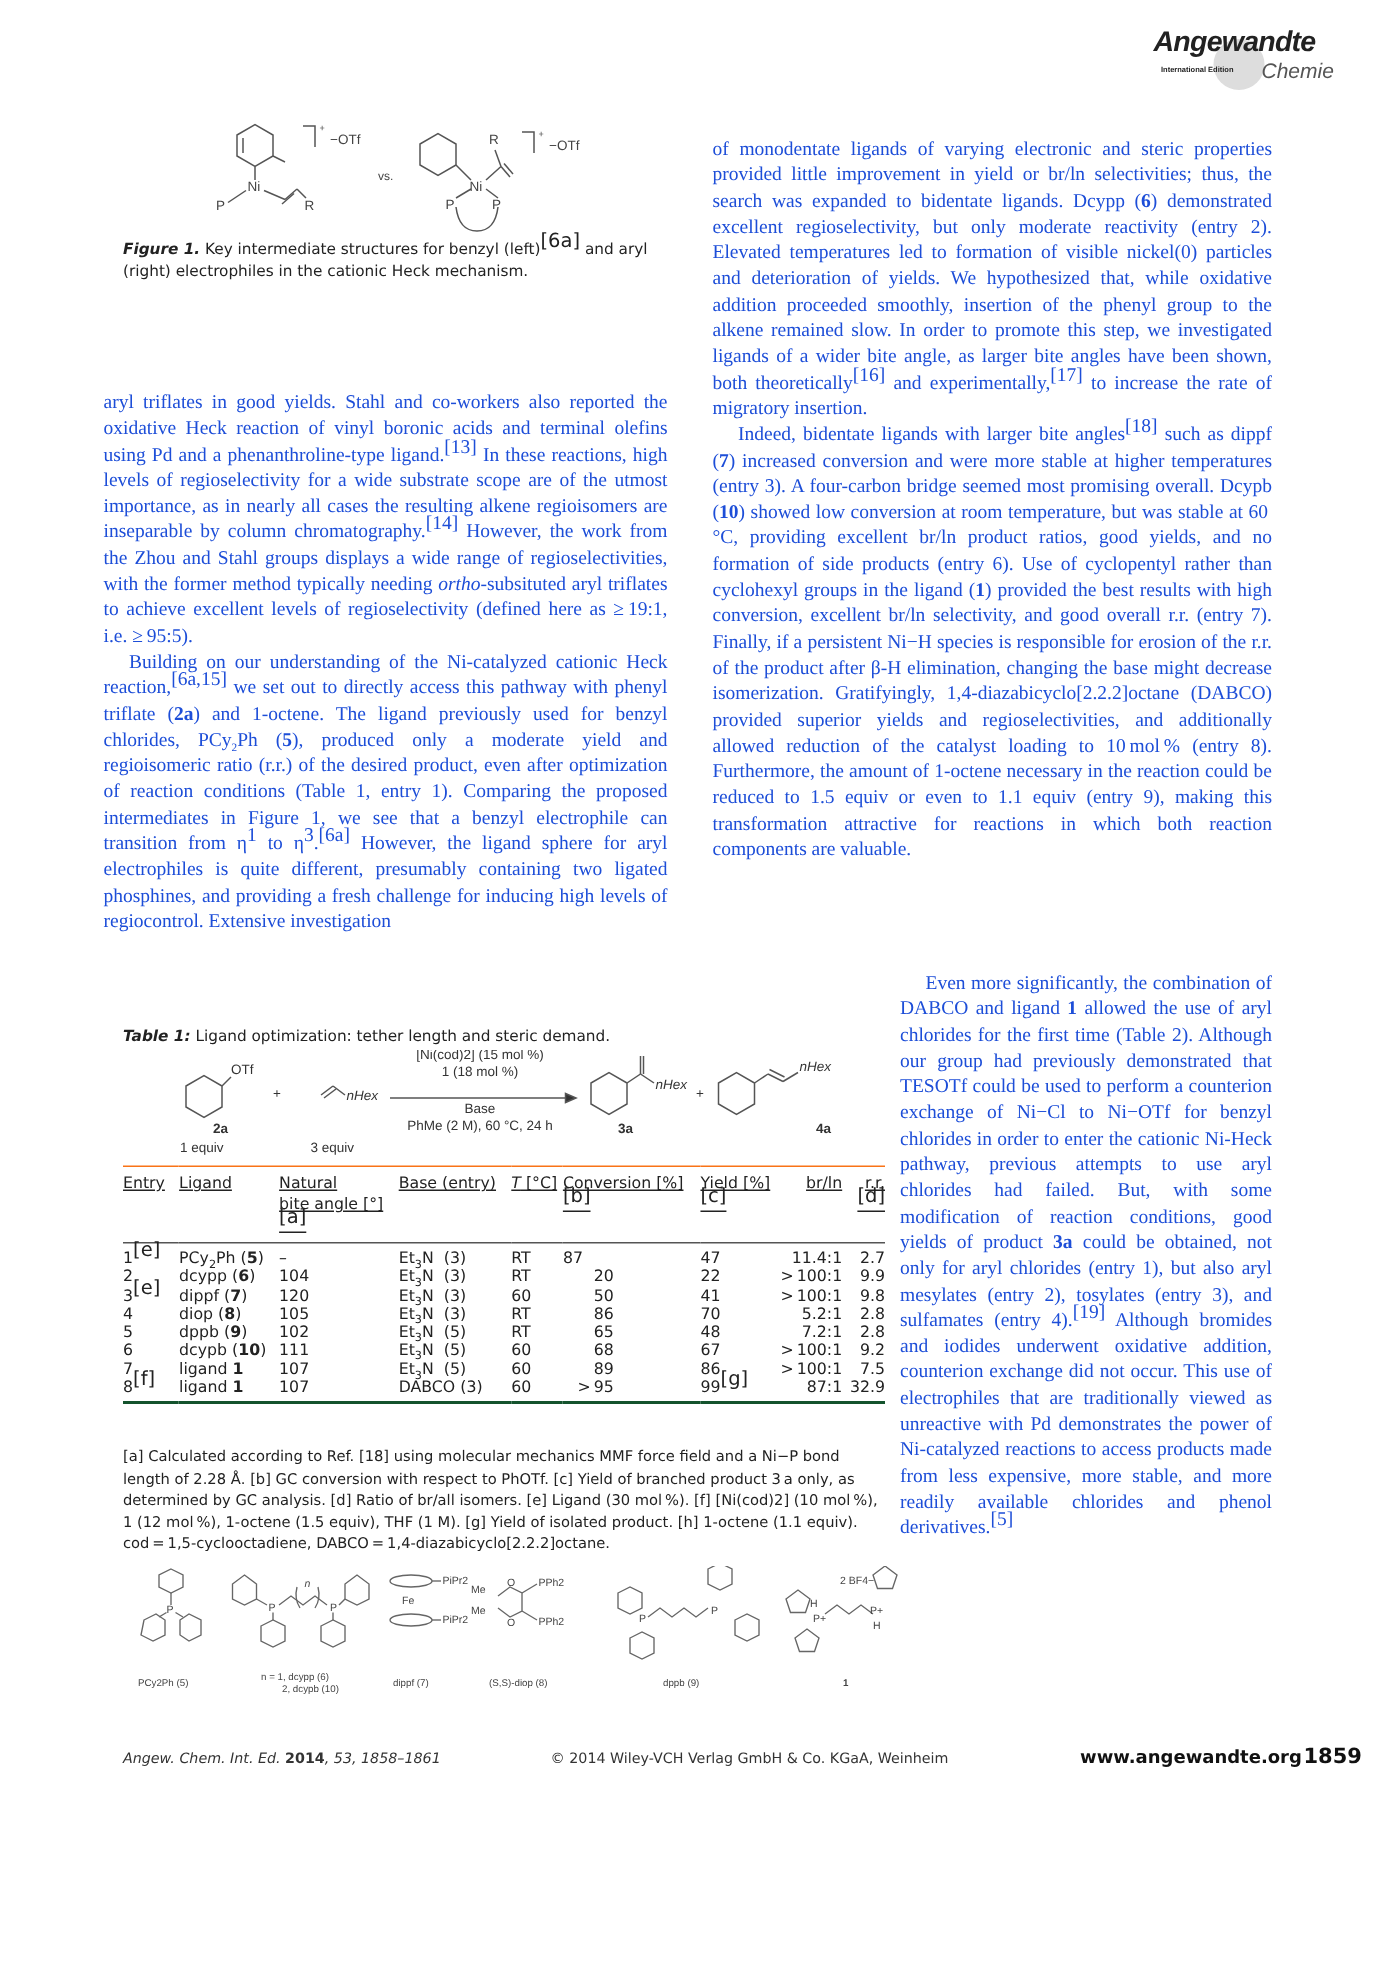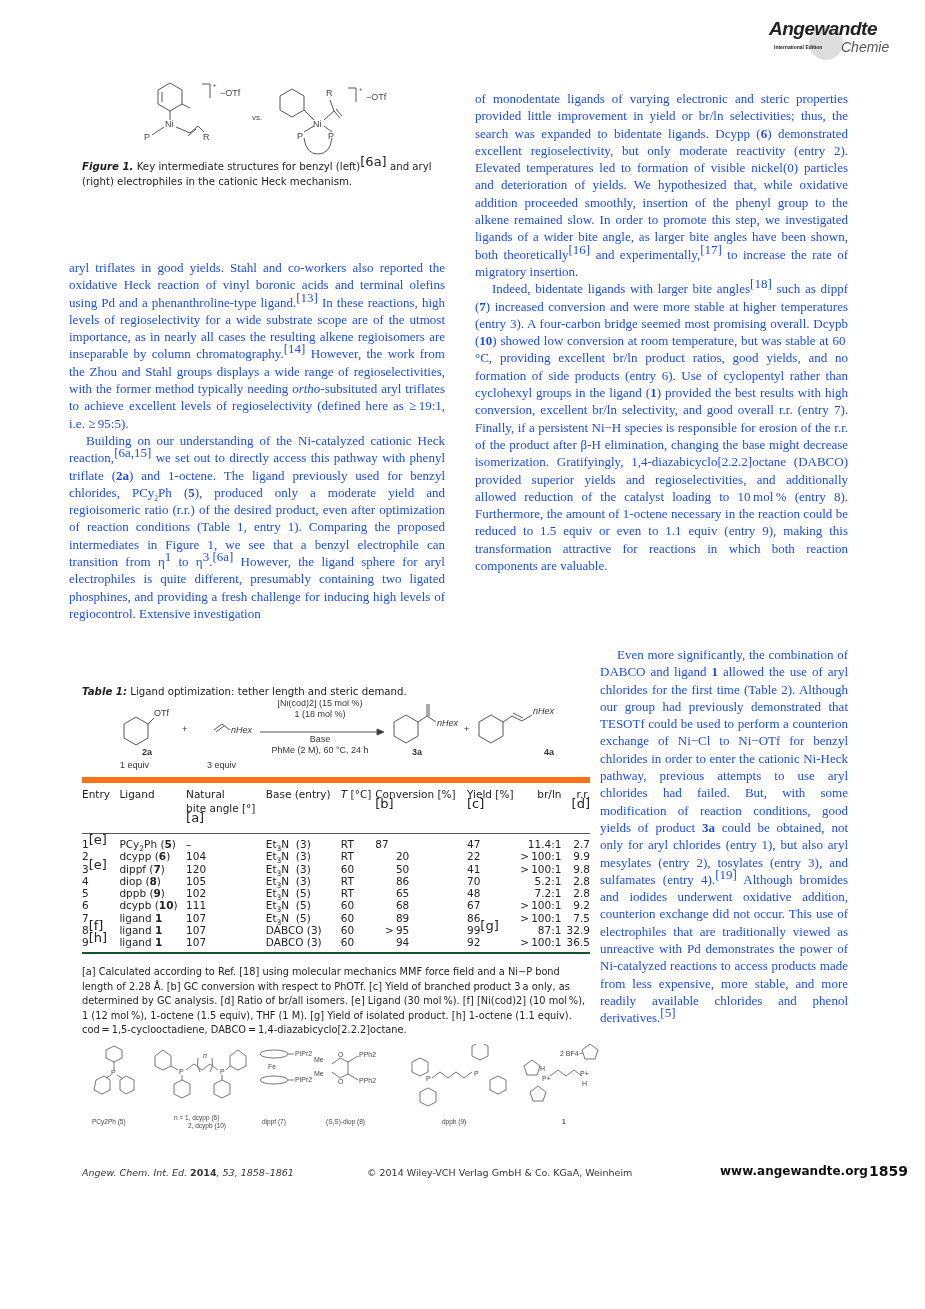--- a/index.html
+++ b/index.html
@@ -22,21 +22,21 @@
   .colC { left:600px; top:646px; width:248px; }
   sup { font-size:13px; line-height:0; }
   sub { font-size:7.5px; line-height:0; }
 
   .table-caption { position:absolute; left:82px; top:686px; font:10.2px "DejaVu Sans",sans-serif; color:#222; }
   .table-caption b { font-style:italic; }
   .scheme { position:absolute; left:82px; top:700px; width:510px; height:72px; font:9px "Liberation Sans",sans-serif; color:#333; }
   .tbl { position:absolute; left:82px; top:777px; width:508px; border-collapse:collapse; font:10.5px "DejaVu Sans",sans-serif; color:#222; }
   .tbl th { font-weight:normal; text-align:left; vertical-align:top; padding:4px 3px 4px 0; line-height:14px; }
   .tbl td { padding:0 3px 0 0; line-height:12.3px; white-space:nowrap; }
-  .tbl thead tr { border-top:6px solid #f97316; border-bottom:1.2px solid #555; }
+  .tbl thead tr { border-top:1px solid #f97316; border-bottom:1.2px solid #555;text-decoration:underline; }
   .tbl tbody tr:first-child td { padding-top:4px; }
   .tbl tbody tr:last-child td { padding-bottom:3px; }
   .tbl tbody { border-bottom:2px solid #14532d; }
   .r { text-align:right !important;margin-left:12px; }
   .footnotes { position:absolute; left:82px; top:965px; width:510px; font:9.8px/14.5px "DejaVu Sans",sans-serif; color:#222; }
   .ligands { position:absolute; left:82px; top:1044px; width:520px; height:90px; }
   .footer { position:absolute; left:82px; top:1163px; width:800px; font:9.5px "DejaVu Sans",sans-serif; color:#333; }
   .footer .j { position:absolute; left:0; top:4px; font-style:italic; }
   .footer .cp { position:absolute; left:285px; top:4px; }
   .footer .url { position:absolute; left:638px; top:1px; font:bold 12px "DejaVu Sans",sans-serif; color:#111; }
@@ -249,31 +249,20 @@
         <td><span>8</span><sup>[f]</sup></td>
         <td>ligand <b>1</b></td>
         <td><span>107</span></td>
         <td>DABCO (3)</td>
         <td><span>60</span></td>
         <td><span style="display:inline-block;width:34px;text-align:right">&gt; 95</span></td>
         <td><span>99</span><sup>[g]</sup></td>
         <td class="r"><span>87:1</span></td>
         <td class="r" style="padding-right: 0px;"><span>32.9</span></td>
       </tr>
-      <tr>
-        <td><span>9</span><sup>[h]</sup></td>
-        <td>ligand <b>1</b></td>
-        <td><span>107</span></td>
-        <td>DABCO (3)</td>
-        <td><span>60</span></td>
-        <td><span style="display:inline-block;width:34px;text-align:right">94</span></td>
-        <td><span>92</span></td>
-        <td class="r"><span>&gt; 100:1</span></td>
-        <td class="r" style="padding-right: 0px;"><span>36.5</span></td>
-      </tr>
     </tbody>
 </table>
 
 <div class="footnotes">[a] Calculated according to Ref. [18] using molecular mechanics MMF force field and a Ni−P bond length of 2.28 Å. [b] GC conversion with respect to PhOTf. [c] Yield of branched product 3 a only, as determined by GC analysis. [d] Ratio of br/all isomers. [e] Ligand (30 mol %). [f] [Ni(cod)2] (10 mol %), 1 (12 mol %), 1-octene (1.5 equiv), THF (1 M). [g] Yield of isolated product. [h] 1-octene (1.1 equiv). cod = 1,5-cyclooctadiene, DABCO = 1,4-diazabicyclo[2.2.2]octane.</div>
 
 <svg class="ligands" viewBox="0 0 520 90" font-family="Liberation Sans, sans-serif" font-size="7" fill="#444">
   <g stroke="#666" fill="none" stroke-width="0.9">
 
     <polygon points="32,2 40,6 40,14 32,18 24,14 24,6"></polygon>
     <line x1="32" y1="18" x2="32" y2="26"></line>

